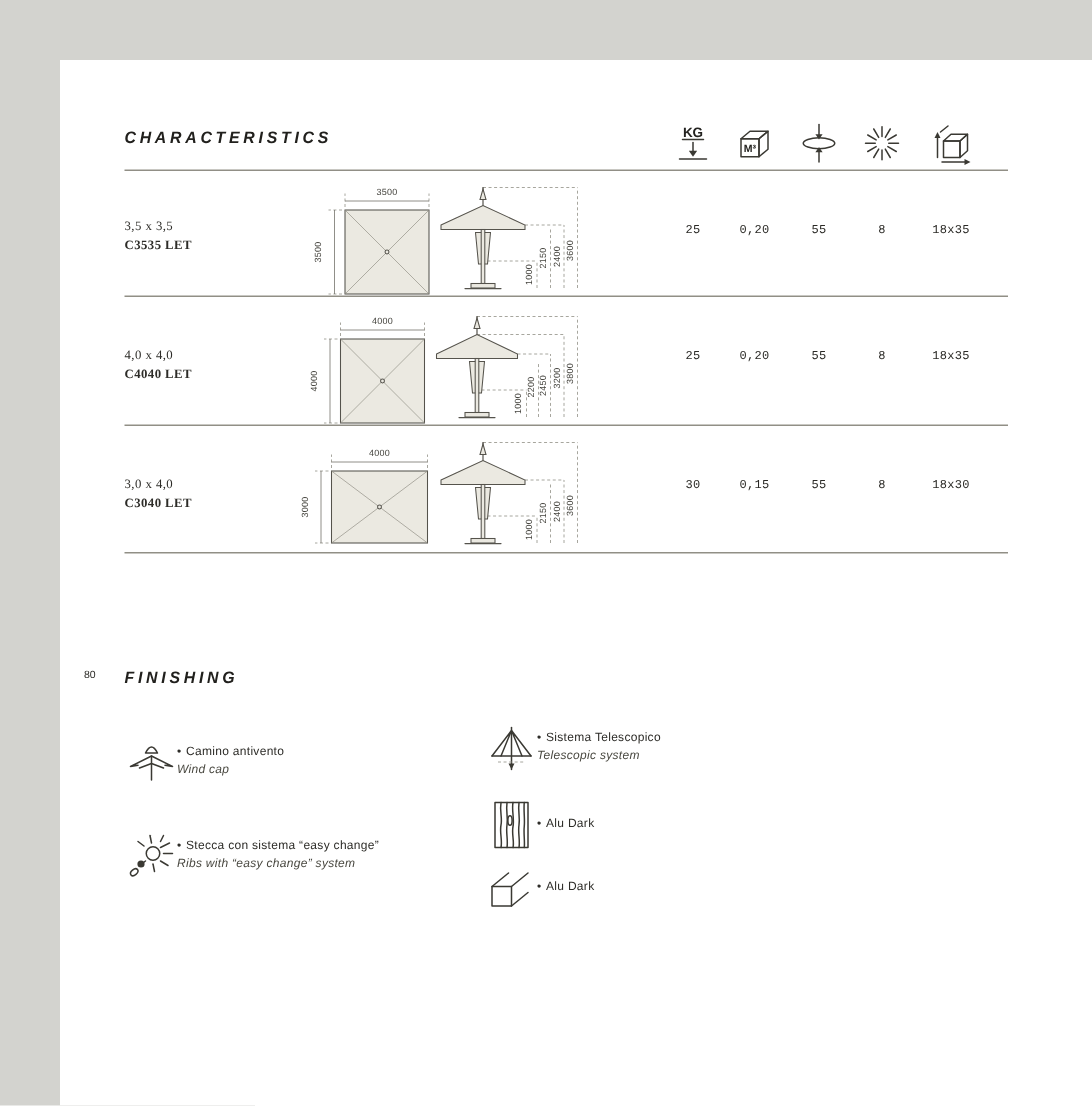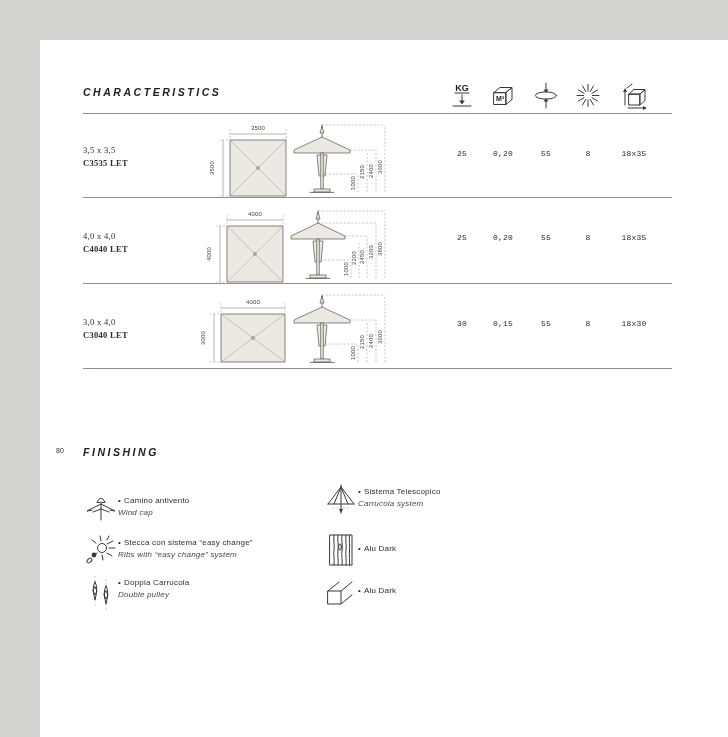--- a/index.html
+++ b/index.html
@@ -267,21 +267,21 @@
         <line class="iln" x1="17" y1="17" x2="9" y2="20"></line>
         <line class="iln" x1="17" y1="17" x2="25" y2="20"></line>
       </svg>
     </div>
     <div class="fin-text">
       <div><span class="bullet">•</span><span>Camino antivento</span></div>
       <div class="en">Wind cap</div>
     </div>
   </div>
 
-  <div class="fin-item" style="left:44px;top:494px">
+  <div class="fin-item" style="left:44px;top:515px">
     <div class="fin-icon">
       <svg style="left:0;top:0" width="34" height="34" viewBox="0 0 34 34">
         <g class="iln">
           <line x1="23" y1="10" x2="29" y2="7"></line>
             <line x1="25" y1="14" x2="31" y2="14"></line>
           <line x1="23" y1="19" x2="28" y2="22"></line>
             <line x1="18" y1="21" x2="19" y2="26"></line>
           <line x1="13" y1="19" x2="9" y2="22"></line>
             <line x1="17" y1="7" x2="16" y2="2"></line>
           <line x1="12" y1="9" x2="8" y2="6"></line>
@@ -291,52 +291,34 @@
         <circle class="ifill" cx="10" cy="21" r="2.4"></circle>
         <ellipse class="iln" cx="5.5" cy="26.5" rx="2.8" ry="1.8" transform="rotate(-40 5.5 26.5)"></ellipse>
       </svg>
     </div>
     <div class="fin-text">
       <div><span class="bullet">•</span><span>Stecca con sistema “easy change”</span></div>
       <div class="en">Ribs with “easy change” system</div>
     </div>
   </div>
 
-  <div class="fin-item" style="left:44px;top:534px">
-    <div class="fin-icon">
-      <svg style="left:0;top:0" width="34" height="36" viewBox="0 0 34 36">
-        <line class="dash" x1="11" y1="2" x2="11" y2="8"></line>
-          <line class="dash" x1="11" y1="26" x2="11" y2="33"></line>
-        <path class="iln" d="M11,8 Q14.5,13 11,26 Q7.5,13 11,8 Z"></path>
-        <polygon class="iln" points="11,13 13,17 11,21 9,17"></polygon>
-        <line class="dash" x1="22" y1="5" x2="22" y2="12"></line>
-          <line class="dash" x1="22" y1="30" x2="22" y2="36"></line>
-        <path class="iln" d="M22,12 Q25.5,17 22,30 Q18.5,17 22,12 Z"></path>
-        <polygon class="iln" points="22,17 24,21 22,25 20,21"></polygon>
-      </svg>
-    </div>
-    <div class="fin-text">
-      <div><span class="bullet">•</span><span>Doppia Carrucola</span></div>
-      <div class="en">Double pulley</div>
-    </div>
-  </div>
 
   <div class="fin-item" style="left:284px;top:443px">
     <div class="fin-icon">
       <svg style="left:0;top:0" width="34" height="34" viewBox="0 0 34 34">
         <line class="iln" x1="17" y1="2" x2="17" y2="30"></line>
         <path class="iln" d="M17,4 L4,21 M17,4 L30,21 M17,4 L10,21 M17,4 L24,21"></path>
         <line class="iln" x1="4" y1="21" x2="30" y2="21"></line>
         <line class="dash" x1="8" y1="25" x2="26" y2="25"></line>
         <polygon class="ifill" points="15,26 19,26 17,30"></polygon>
       </svg>
     </div>
     <div class="fin-text">
       <div><span class="bullet">•</span><span>Sistema Telescopico</span></div>
-      <div class="en">Carrucola system</div>
+      <div class="en">Telescopic system</div>
     </div>
   </div>
 
   <div class="fin-item single" style="left:284px;top:492px">
     <div class="fin-icon">
       <svg style="left:0;top:0" width="34" height="36" viewBox="0 0 34 36">
         <rect class="iln" x="6" y="3" width="22" height="30"></rect>
         <g class="iln" stroke-width=".7">
           <path d="M10,3 C9,9 11,13 10,18 C9,23 11,28 10,33"></path>
           <path d="M14,3 C13.2,9 14.8,13 14,18 C13.2,23 14.8,28 14,33"></path>

